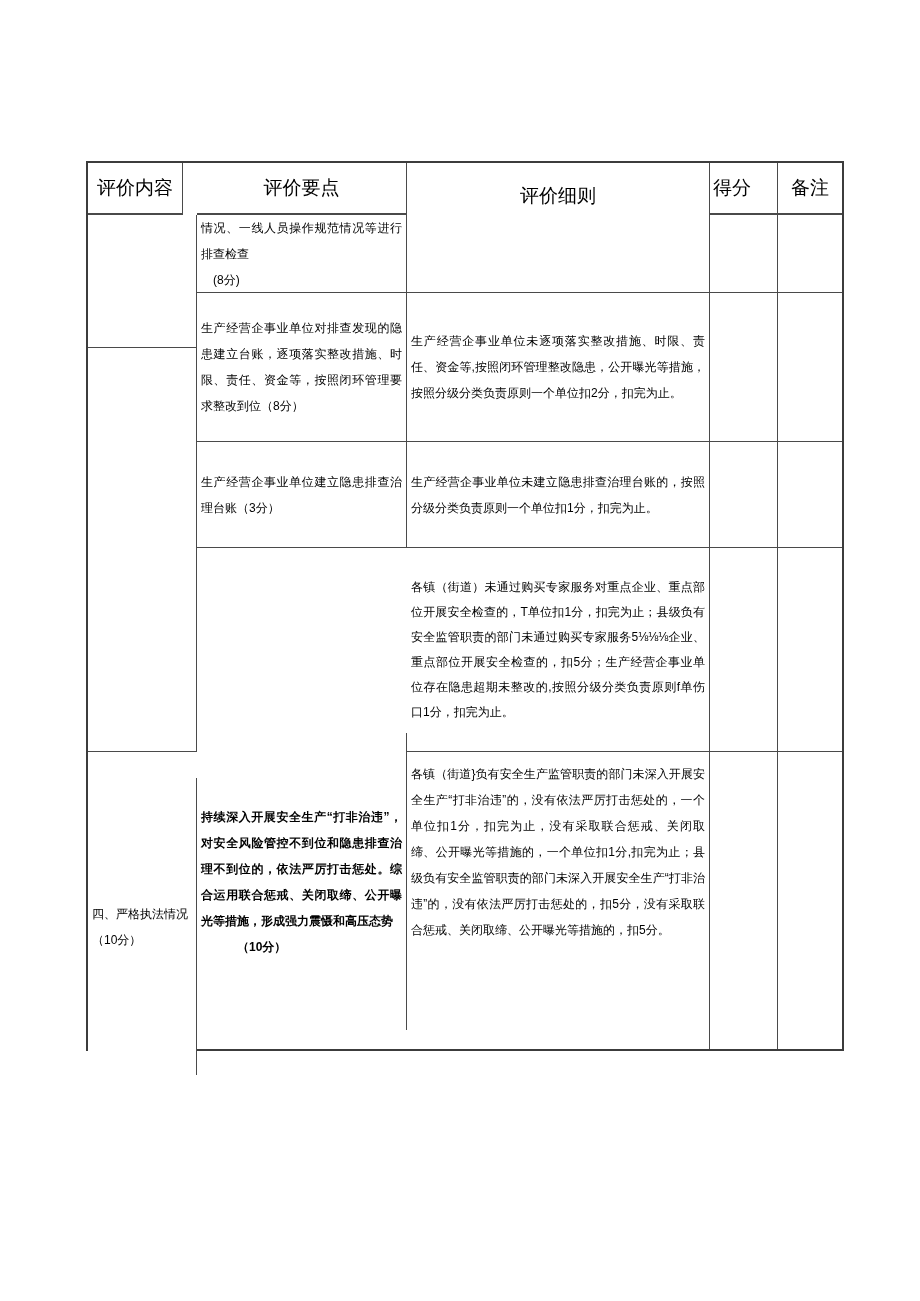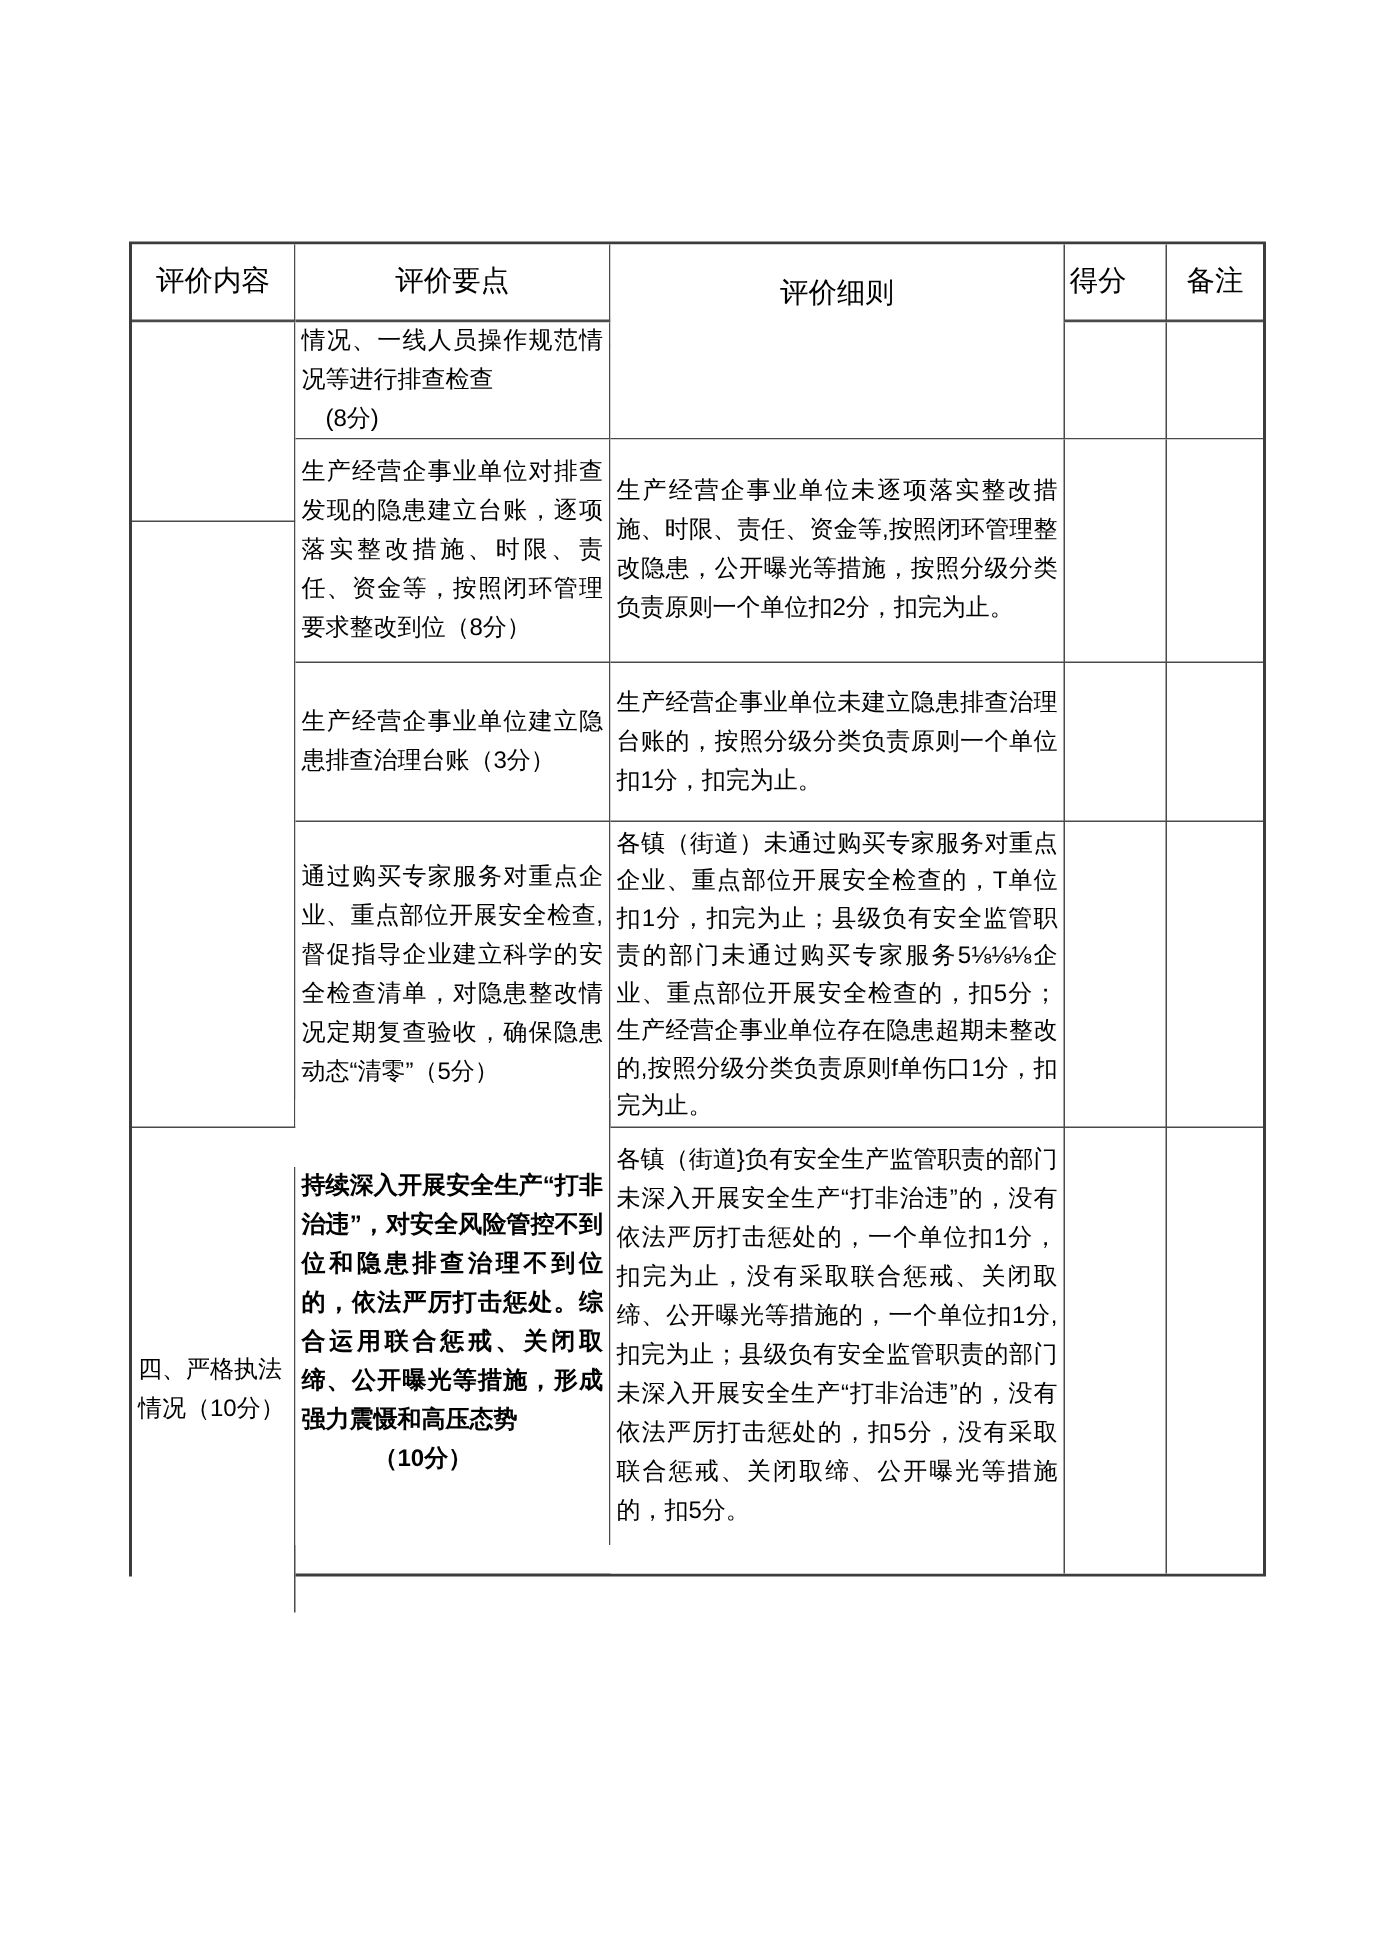--- a/index.html
+++ b/index.html
@@ -8,40 +8,40 @@
     font-family:"Liberation Sans",sans-serif;color:#000000;overflow:hidden;
   }
   .tbl{
     position:absolute;left:86px;top:161px;width:758px;height:890px;
     border:2px solid #3c3c3c;box-sizing:border-box;
   }
   .cell{
     position:absolute;box-sizing:border-box;
     border-right:1px solid #4a4a4a;border-bottom:1px solid #4a4a4a;
     display:flex;flex-direction:column;justify-content:center;
-    overflow:hidden;font-size:16px;line-height:26px;padding:0 4px;
+    overflow:hidden;font-size:12px;line-height:26px;padding:0 4px;
     background:#ffffff;
   }
   .no-r{border-right:none;}
   .no-b{border-bottom:none;}
   .hdr{align-items:center;justify-content:center;font-size:19px;padding:0 2px;}
   .hdr-left{align-items:flex-start;padding-left:3px;}
   .points{white-space:pre-line;text-align:justify;}
   .rules{text-align:justify;}
   .top{justify-content:flex-start;padding-top:9px;}
   .tight{line-height:25px;}
   .content-label{text-align:left;}
 </style>
 </head>
 <body>
 
 <div class="page">
   <div class="tbl">
 
-    <div class="cell hdr" style="left:0;top:0;width:109px;height:52px;border-bottom-width:2px;">评价内容</div>
+    <div class="cell hdr" style="left:0;top:0;width:95px;height:52px;border-bottom-width:2px;">评价内容</div>
     <div class="cell hdr" style="left:109px;top:0;width:210px;height:52px;border-bottom-width:2px;text-align:right;">评价要点</div>
     <div class="cell hdr" style="left:319px;top:0;width:303px;height:68px;border-bottom-width:2px;">评价细则</div>
     <div class="cell hdr hdr-left" style="left:622px;top:0;width:68px;height:52px;border-bottom-width:2px;text-align:center;">得分</div>
     <div class="cell hdr no-r" style="left:690px;top:0;width:64px;height:52px;border-bottom-width:2px;">备注</div>
 
     <div class="cell" style="left:0;top:52px;width:109px;height:133px;"></div>
     <div class="cell" style="left:0;top:185px;width:109px;height:404px;"></div>
     <div class="cell no-b content-label" style="left:0;top:615px;width:109px;height:297px;">四、严格执法情况（10分）</div>
 
     <div class="cell points" style="left:109px;top:52px;width:210px;height:78px;">情况、一线人员操作规范情况等进行排查检查
@@ -53,21 +53,20 @@
     <div class="cell points" style="left:109px;top:130px;width:210px;height:149px;">生产经营企事业单位对排查发现的隐患建立台账，逐项落实整改措施、时限、责任、资金等，按照闭环管理要求整改到位（8分）</div>
     <div class="cell rules" style="left:319px;top:130px;width:303px;height:149px;">生产经营企事业单位未逐项落实整改措施、时限、责任、资金等,按照闭环管理整改隐患，公开曝光等措施，按照分级分类负责原则一个单位扣2分，扣完为止。</div>
     <div class="cell" style="left:622px;top:130px;width:68px;height:149px;"></div>
     <div class="cell no-r" style="left:690px;top:130px;width:64px;height:149px;"></div>
 
     <div class="cell points" style="left:109px;top:279px;width:210px;height:106px;">生产经营企事业单位建立隐患排查治理台账（3分）</div>
     <div class="cell rules" style="left:319px;top:279px;width:303px;height:106px;">生产经营企事业单位未建立隐患排查治理台账的，按照分级分类负责原则一个单位扣1分，扣完为止。</div>
     <div class="cell" style="left:622px;top:279px;width:68px;height:106px;"></div>
     <div class="cell no-r" style="left:690px;top:279px;width:64px;height:106px;"></div>
 
-    <div class="cell points" style="left:109px;top:385px;width:210px;height:204px;">通过购买专家服务对重点企业、重点部位开展安全检查,督促指导企业建立科学的安全检查清单，对隐患整改情况定期复查验收，确保隐患动态“清零”（5分）</div>
     <div class="cell rules tight" style="left:319px;top:385px;width:303px;height:204px;">各镇（街道）未通过购买专家服务对重点企业、重点部位开展安全检查的，T单位扣1分，扣完为止；县级负有安全监管职责的部门未通过购买专家服务5⅛⅛⅛企业、重点部位开展安全检查的，扣5分；生产经营企事业单位存在隐患超期未整改的,按照分级分类负责原则f单伤口1分，扣完为止。</div>
     <div class="cell" style="left:622px;top:385px;width:68px;height:204px;"></div>
     <div class="cell no-r" style="left:690px;top:385px;width:64px;height:204px;"></div>
 
     <div class="cell points no-b" style="left:109px;top:570px;width:210px;height:297px;font-weight:bold;">持续深入开展安全生产“打非治违”，对安全风险管控不到位和隐患排查治理不到位的，依法严厉打击惩处。综合运用联合惩戒、关闭取缔、公开曝光等措施，形成强力震慑和高压态势
 　　　（10分）</div>
     <div class="cell rules top no-b" style="left:319px;top:589px;width:303px;height:297px;">各镇（街道}负有安全生产监管职责的部门未深入开展安全生产“打非治违”的，没有依法严厉打击惩处的，一个单位扣1分，扣完为止，没有采取联合惩戒、关闭取缔、公开曝光等措施的，一个单位扣1分,扣完为止；县级负有安全监管职责的部门未深入开展安全生产“打非治违”的，没有依法严厉打击惩处的，扣5分，没有采取联合惩戒、关闭取缔、公开曝光等措施的，扣5分。</div>
     <div class="cell no-b" style="left:622px;top:589px;width:68px;height:297px;"></div>
     <div class="cell no-r no-b" style="left:690px;top:589px;width:64px;height:297px;"></div>
 

